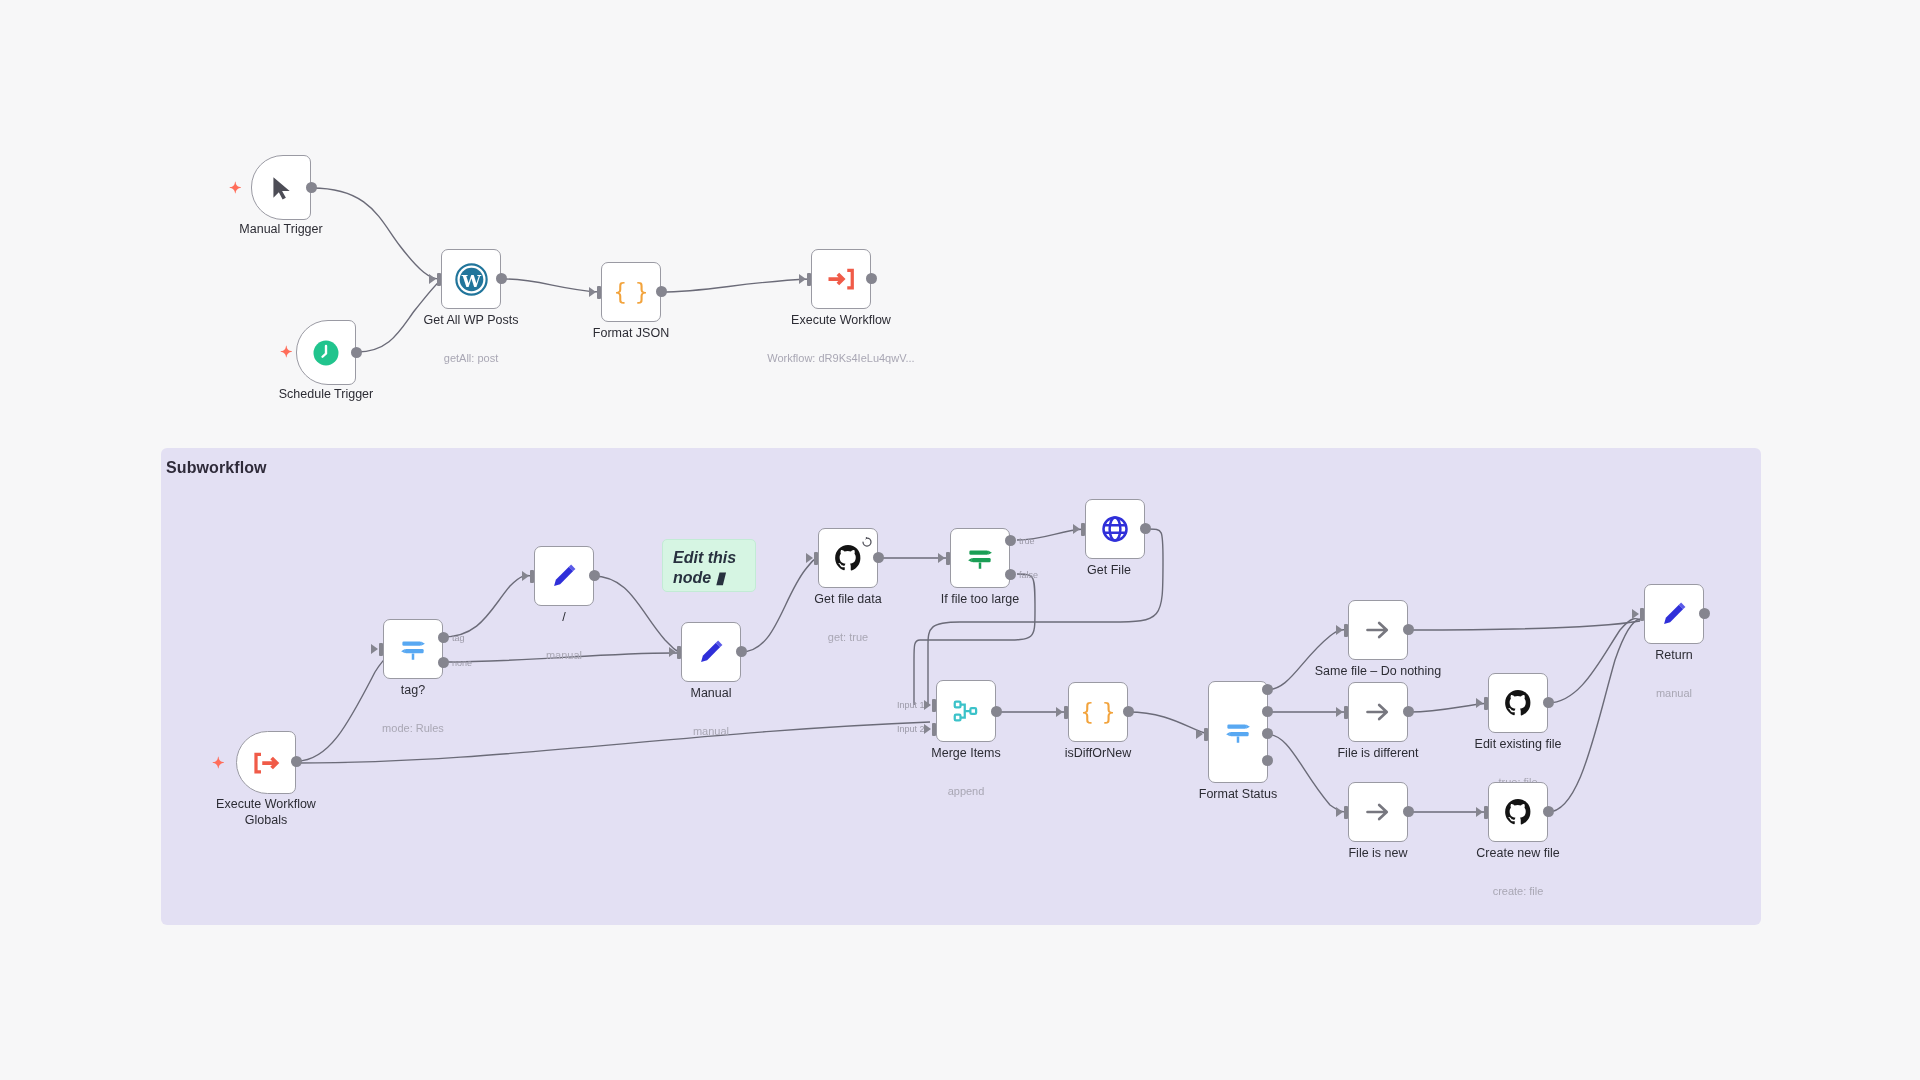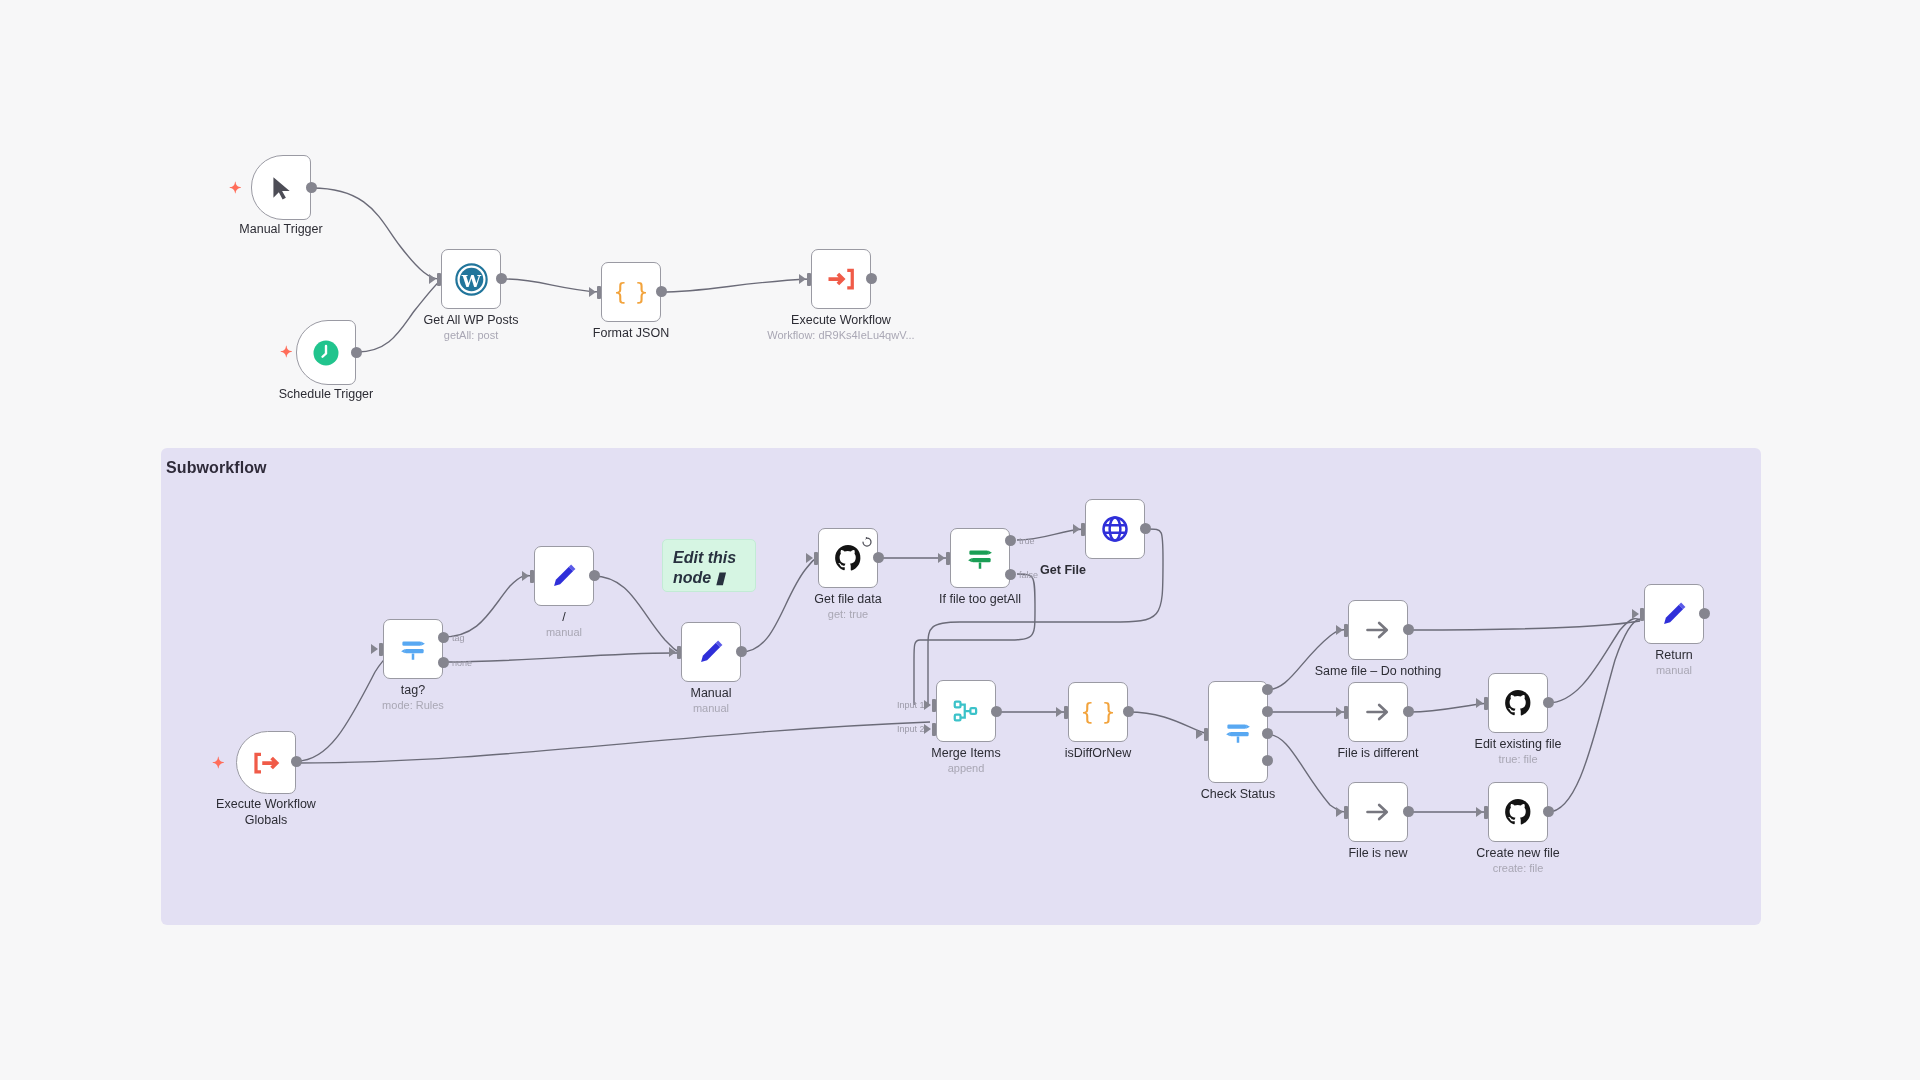--- a/index.html
+++ b/index.html
@@ -75,20 +75,21 @@
     white-space: nowrap;
     line-height: 1.25;
   }
   .node-label.multiline { white-space: normal; }
   .node-sub {
     position: absolute;
     text-align: center;
     font-size: 11px;
     color: #a9a7b4;
     white-space: nowrap;
+    margin-top: 23px;
   }
   
   .dot {
     position: absolute;
     width: 11px;
     height: 11px;
     background: #85858f;
     border-radius: 50%;
   }
   .in-arrow {
@@ -349,38 +350,38 @@
     <span class="node-icon">
       <svg width="30" height="30" viewBox="0 0 24 24">
         <rect x="3.5" y="6" width="15" height="3.4" rx="1" fill="#1a9e55"></rect>
         <path d="M18.5 6 L21.5 7.7 L18.5 9.4 Z" fill="#1a9e55"></path>
         <rect x="5.5" y="12" width="15" height="3.4" rx="1" fill="#1a9e55"></rect>
         <path d="M5.5 12 L2.5 13.7 L5.5 15.4 Z" fill="#1a9e55"></path>
         <rect x="11" y="15.6" width="2" height="5" fill="#1a9e55"></rect>
       </svg>
     </span>
   </div>
-  <div class="node-label" style="left:890px; top:592px; width:180px;">If file too getAll</div>
+  <div class="node-label" style="left:890px; top:592px; width:180px;">If file too large</div>
   <div class="dot" style="left:1005px; top:535px;"></div>
   <div class="port-label" style="left:1019px; top:536px;">true</div>
   <div class="dot" style="left:1005px; top:569px;"></div>
   <div class="port-label" style="left:1019px; top:570px;">false</div>
 
   <div class="in-bar" style="left:1081px; top:523px;"></div>
   <div class="in-arrow" style="left:1073px; top:524px;"></div>
   <div class="node" style="left:1085px; top:499px; width:60px; height:60px;">
     <span class="node-icon">
       <svg width="30" height="30" viewBox="0 0 24 24">
         <circle cx="12" cy="12" r="9.2" fill="none" stroke="#2f2fd9" stroke-width="2"></circle>
         <ellipse cx="12" cy="12" rx="4.3" ry="9.2" fill="none" stroke="#2f2fd9" stroke-width="2"></ellipse>
         <path d="M3 9 H21 M3 15 H21" stroke="#2f2fd9" stroke-width="2"></path>
       </svg>
     </span>
   </div>
-  <div class="node-label" style="left:973px; top:563px; width:180px;font-weight:bold;">Get File</div>
+  <div class="node-label" style="left:1019px; top:563px; width:180px;">Get File</div>
   <div class="dot" style="left:1140px; top:523px;"></div>
 
   <div class="in-bar" style="left:932px; top:699px;"></div>
   <div class="in-arrow" style="left:924px; top:700px;"></div>
   <div class="port-label" style="left:897px; top:700px;">Input 1</div>
   <div class="in-bar" style="left:932px; top:723px;"></div>
   <div class="in-arrow" style="left:924px; top:724px;"></div>
   <div class="port-label" style="left:897px; top:724px;">Input 2</div>
   <div class="node" style="left:936px; top:680px; width:60px; height:62px;">
     <span class="node-icon">
@@ -414,21 +415,21 @@
     <span class="node-icon">
       <svg width="30" height="30" viewBox="0 0 24 24">
         <rect x="3.5" y="6" width="15" height="3.4" rx="1" fill="#58a8f2"></rect>
         <path d="M18.5 6 L21.5 7.7 L18.5 9.4 Z" fill="#58a8f2"></path>
         <rect x="5.5" y="12" width="15" height="3.4" rx="1" fill="#58a8f2"></rect>
         <path d="M5.5 12 L2.5 13.7 L5.5 15.4 Z" fill="#58a8f2"></path>
         <rect x="11" y="15.6" width="2" height="5" fill="#58a8f2"></rect>
       </svg>
     </span>
   </div>
-  <div class="node-label" style="left:1148px; top:787px; width:180px;">Check Status</div>
+  <div class="node-label" style="left:1148px; top:787px; width:180px;">Format Status</div>
   <div class="dot" style="left:1262px; top:684px;"></div>
   <div class="dot" style="left:1262px; top:706px;"></div>
   <div class="dot" style="left:1262px; top:728px;"></div>
   <div class="dot" style="left:1262px; top:755px;"></div>
 
   <div class="in-bar" style="left:1344px; top:624px;"></div>
   <div class="in-arrow" style="left:1336px; top:625px;"></div>
   <div class="node" style="left:1348px; top:600px; width:60px; height:60px;">
     <span class="node-icon">
       <svg width="28" height="28" viewBox="0 0 24 24">

